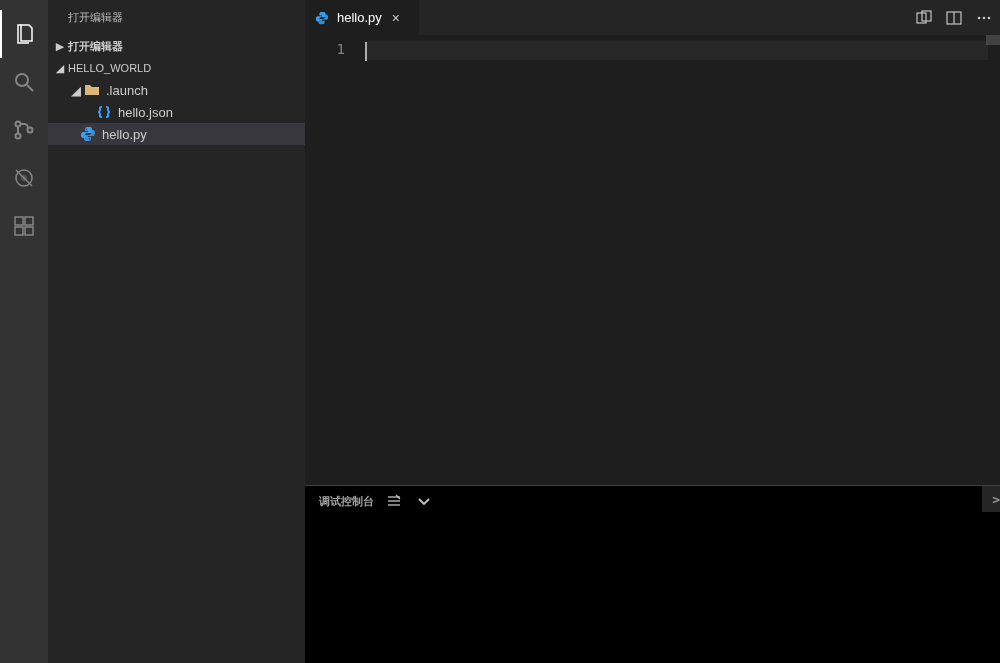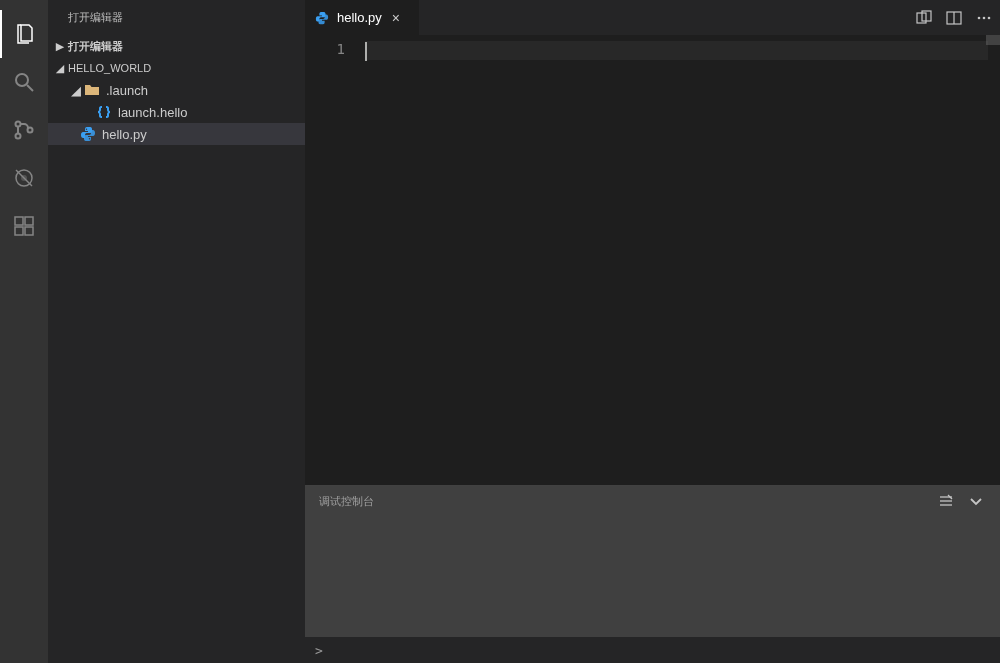--- a/index.html
+++ b/index.html
@@ -126,23 +126,23 @@
   margin-top: 6px;
 }
 .cursor {
   position: absolute; left: 0; top: 0;
   width: 2px; height: 19px;
   background: #aeafad;
 }
 .scrollbar-v { position: absolute; right: 0; top: 0; width: 14px; height: 10px; background: rgba(121,121,121,0.4);}
 .panel {
   height: 178px;
-  background: #404040;
+  background: #000000;
   border-top: 1px solid #414141;
-  display: flex; flex-direction: column;
+  display: flex;  font-weight: bold;
 }
 .panel-header {
   height: 30px;
   display: flex; align-items: center;
   padding: 0 14px;
   color: #a0a0a0;
   font-size: 11px;
 }
 .panel-header .spacer { flex: 1; }
 .panel-header .pact { width: 20px; height: 20px; margin-left: 10px; display: inline-flex; align-items: center; justify-content: center; cursor: pointer; color: #c5c5c5;}
@@ -222,21 +222,21 @@
     <span>.launch</span>
   </div>
 
   <div class="tree-row">
     <span class="indent" style="width:48px"></span>
     <span class="ficon json-icon">
       <svg viewBox="0 0 16 16" width="16" height="16" fill="currentColor">
           <path d="M5 2c-1 0-2 1-2 2v2c0 1-1 1-1 1v2s1 0 1 1v2c0 1 1 2 2 2h1v-2H5v-2c0-1-1-2-1-2s1-1 1-2V4h1V2H5zm6 0h-1v2h1v2c0 1 1 2 1 2s-1 1-1 2v2h-1v2h1c1 0 2-1 2-2v-2c0-1 1-1 1-1V7s-1 0-1-1V4c0-1-1-2-2-2z"></path>
         </svg>
     </span>
-    <span>launch.hello</span>
+    <span>hello.json</span>
   </div>
 
   <div class="tree-row selected">
     <span class="indent" style="width:32px"></span>
     <span class="ficon python-icon">
       <svg viewBox="0 0 16 16" width="16" height="16" fill="currentColor">
           <path d="M7 1C5 1 5 3 5 3v2h3v1H3s-2 0-2 3 2 3 2 3h2V9s0-2 2-2h3s2 0 2-2V3s0-2-2-2H7zm-.5 1.5a.7.7 0 1 1 0 1.4.7.7 0 0 1 0-1.4z"></path>
           <path d="M9 15c2 0 2-2 2-2v-2H8v-1h5s2 0 2-3-2-3-2-3h-2v3s0 2-2 2H6s-2 0-2 2v2s0 2 2 2h3zm.5-1.5a.7.7 0 1 1 0-1.4.7.7 0 0 1 0 1.4z" opacity="0.85"></path>
         </svg>
     </span>

